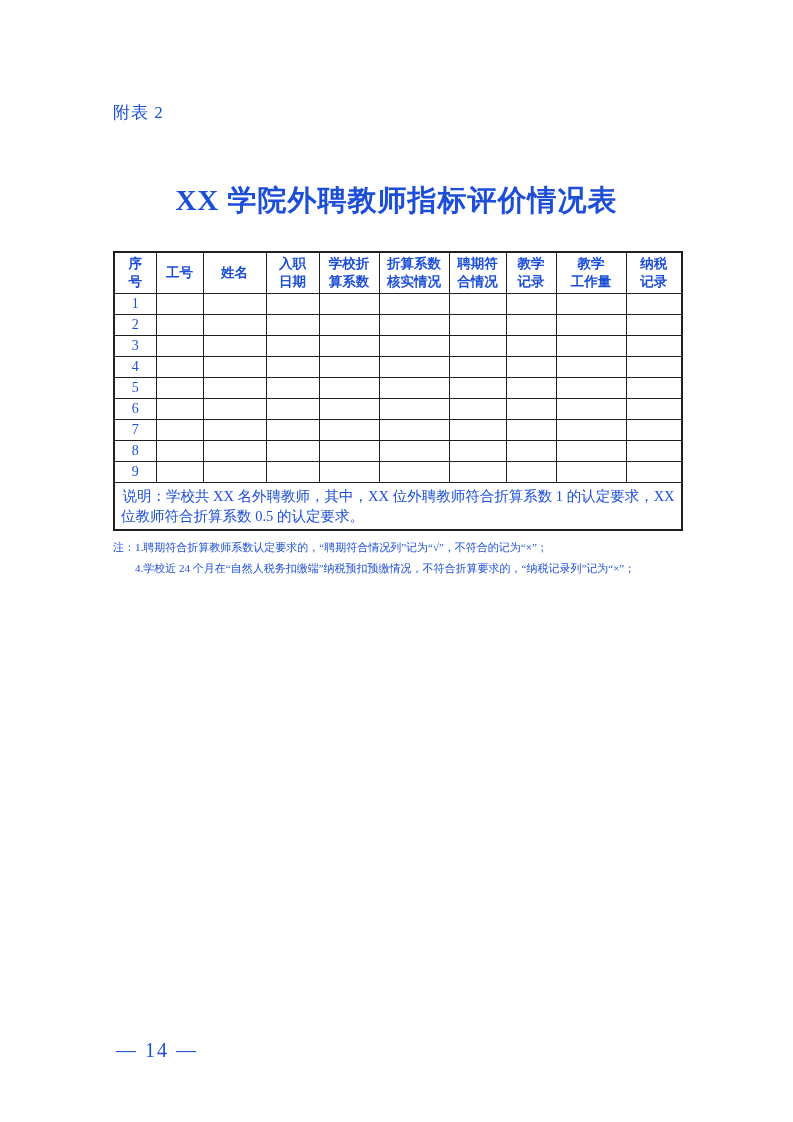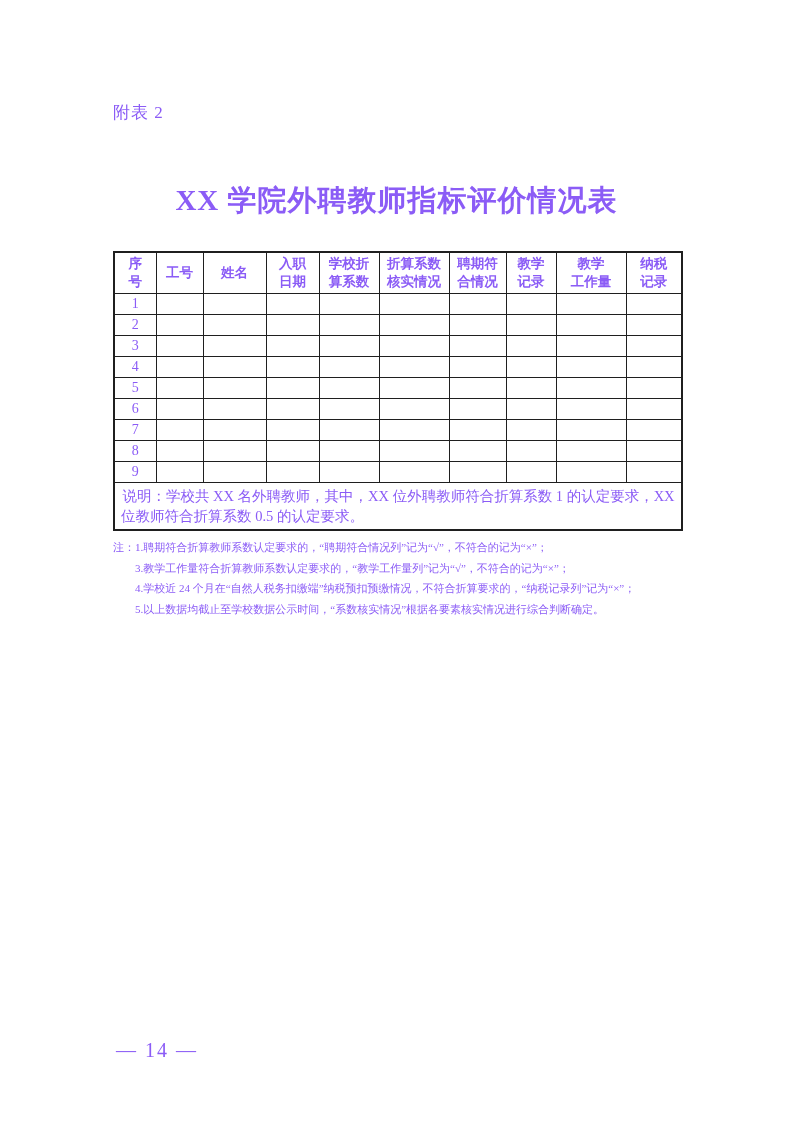--- a/index.html
+++ b/index.html
@@ -5,21 +5,21 @@
   html, body {
     margin: 0;
     padding: 0;
     background: #ffffff;
   }
   .page {
     position: relative;
     width: 793px;
     height: 1122px;
     background: #ffffff;
-    color: #8b5cf6;
+    color: #1d4ed8;
     font-family: "Liberation Serif", serif;
     overflow: hidden;
   }
   .annex-label {
     position: absolute;
     left: 113px;
     top: 101px;
     font-size: 17px;
     letter-spacing: 1px;
   }
@@ -256,20 +256,18 @@
       </tbody>
     <tbody>
       <tr>
         <td class="summary-cell" colspan="10">说明：学校共 XX 名外聘教师，其中，XX 位外聘教师符合折算系数 1 的认定要求，XX 位教师符合折算系数 0.5 的认定要求。</td>
       </tr>
     </tbody>
   </table>
 
   <div class="notes">
     <p>注：1.聘期符合折算教师系数认定要求的，“聘期符合情况列”记为“√”，不符合的记为“×”；</p>
-    <p class="indent">3.教学工作量符合折算教师系数认定要求的，“教学工作量列”记为“√”，不符合的记为“×”；</p>
     <p class="indent">4.学校近 24 个月在“自然人税务扣缴端”纳税预扣预缴情况，不符合折算要求的，“纳税记录列”记为“×”；</p>
-    <p class="indent">5.以上数据均截止至学校数据公示时间，“系数核实情况”根据各要素核实情况进行综合判断确定。</p>
   </div>
 
   <div class="page-number">— 14 —</div>
 
 </div>
 
 </body></html>

